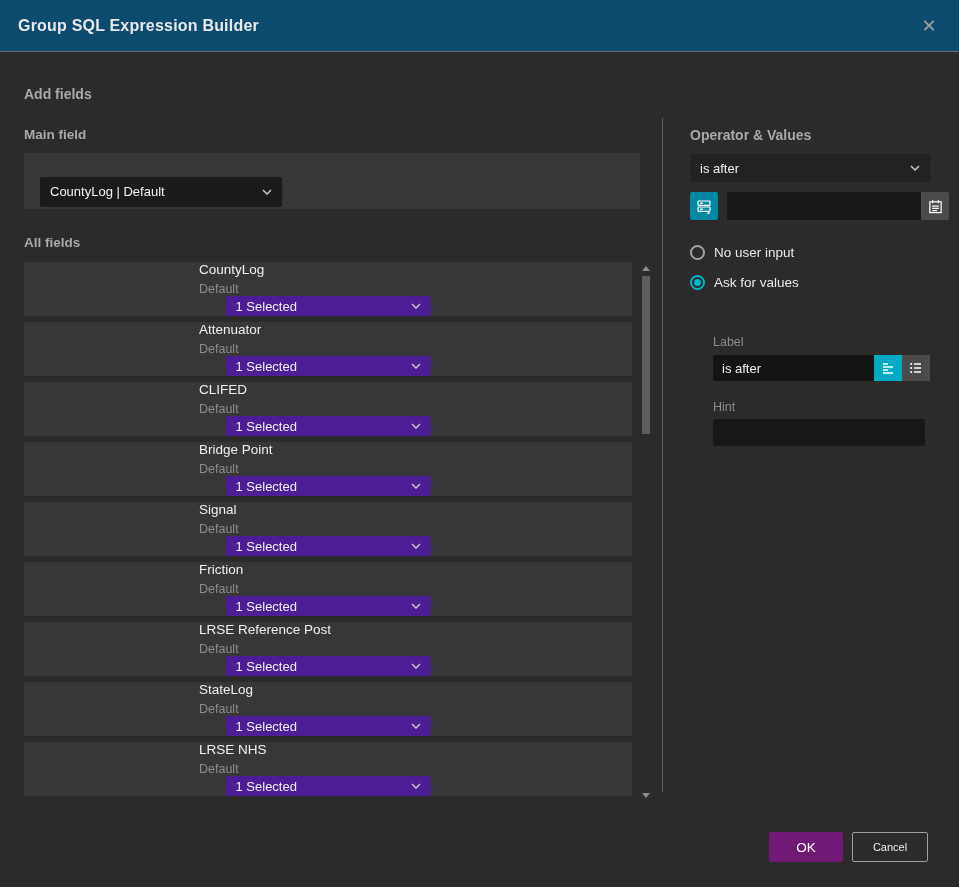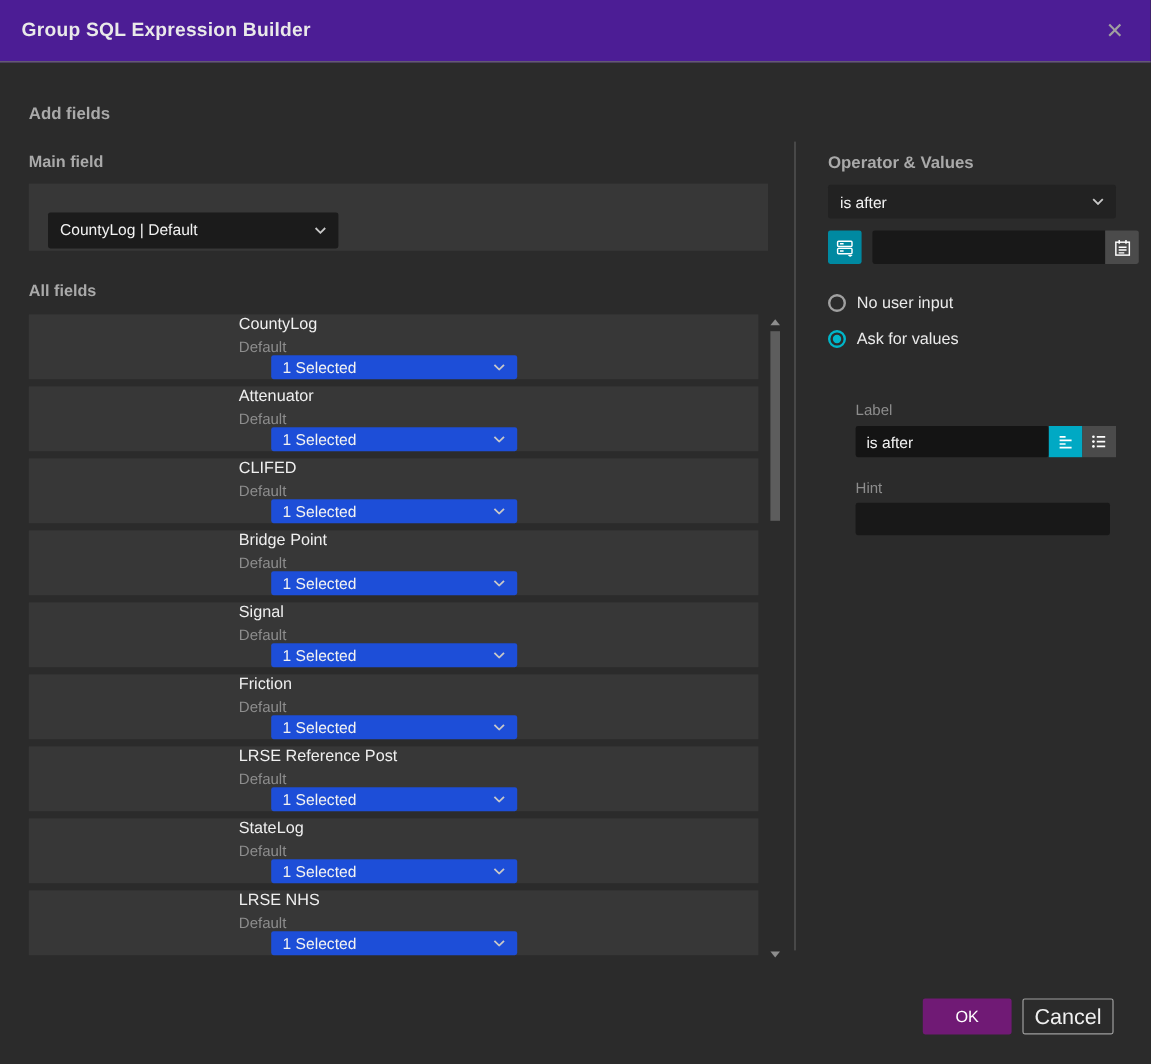--- a/index.html
+++ b/index.html
@@ -10,21 +10,21 @@
     color: #f0f0f0;
     position: relative;
     overflow: hidden;
   }
   .dialog { position: absolute; inset: 0; background: #2b2b2b; }
 
   
   .header {
     position: absolute; top: 0; left: 0; right: 0; height: 52px;
     display: flex; align-items: center; justify-content: space-between;
-    padding: 0 18px; border-bottom: 1px solid #6a6a6a; background: #4c1d95;
+    padding: 0 18px; border-bottom: 1px solid #6a6a6a; background: #0c4a6e;
   }
   .header .title { font-size: 16px; font-weight: bold; color: #e9e9e9; letter-spacing: .2px; }
   .close-btn {
     width: 24px; height: 24px; display: flex; align-items: center; justify-content: center;
     color: #a0a0a0; font-size: 18px; cursor: pointer; background: none; border: none;
     font-family: "Liberation Sans", sans-serif;
   }
 
   
   .sec-heading { position: absolute; font-size: 14px; font-weight: bold; color: #a9a9a9; }
@@ -52,21 +52,21 @@
 
   
   .field-list { position: absolute; left: 24px; top: 262px; width: 608px; }
   .field-row {
     height: 54px; margin-bottom: 6px; background: #373737;
     display: flex; align-items: center; padding: 0 16px; position: relative; flex-direction: column;
   }
   .field-meta { width: 258px; }
   .field-name { font-size: 13.5px; color: #efefef; margin-bottom: 5px; }
   .field-sub { font-size: 12.5px; color: #8d8d8d; }
-  .field-row .row-select { width: 205px; background: #1d4ed8; }
+  .field-row .row-select { width: 205px; background: #4c1d95; }
 
   
   .scrollbar {
     position: absolute; left: 640px; top: 262px; width: 12px; height: 536px;
   }
   .scroll-arrow { width: 0; height: 0; margin: 0 auto; border-left: 4px solid transparent; border-right: 4px solid transparent; }
   .scroll-arrow.up { border-bottom: 5px solid #8d8d8d; margin-top: 4px; }
   .scroll-arrow.down { border-top: 5px solid #8d8d8d; position: absolute; bottom: 0; left: 2px; }
   .scroll-thumb { position: absolute; top: 14px; left: 2px; width: 8px; height: 158px; background: #5d5d5d; }
 
@@ -110,21 +110,21 @@
 
   
   .ok-btn {
     position: absolute; left: 769px; top: 832px; width: 74px; height: 30px;
     background: #701a75; border: none; border-radius: 2px; color: #fff;
     font-size: 13.5px; font-family: "Liberation Sans", sans-serif; cursor: pointer;
   }
   .cancel-btn {
     position: absolute; left: 852px; top: 832px; width: 76px; height: 30px;
     background: transparent; border: 1px solid #9f9f9f; border-radius: 2px; color: #f0f0f0;
-    font-size: 18px; font-family: "Liberation Sans", sans-serif; cursor: pointer;
+    font-size: 11px; font-family: "Liberation Sans", sans-serif; cursor: pointer;
   }
   svg { display: block; }
 </style>
 </head>
 <body>
 
 <div class="dialog">
 
   <div class="header">
     <span class="title">Group SQL Expression Builder</span>

